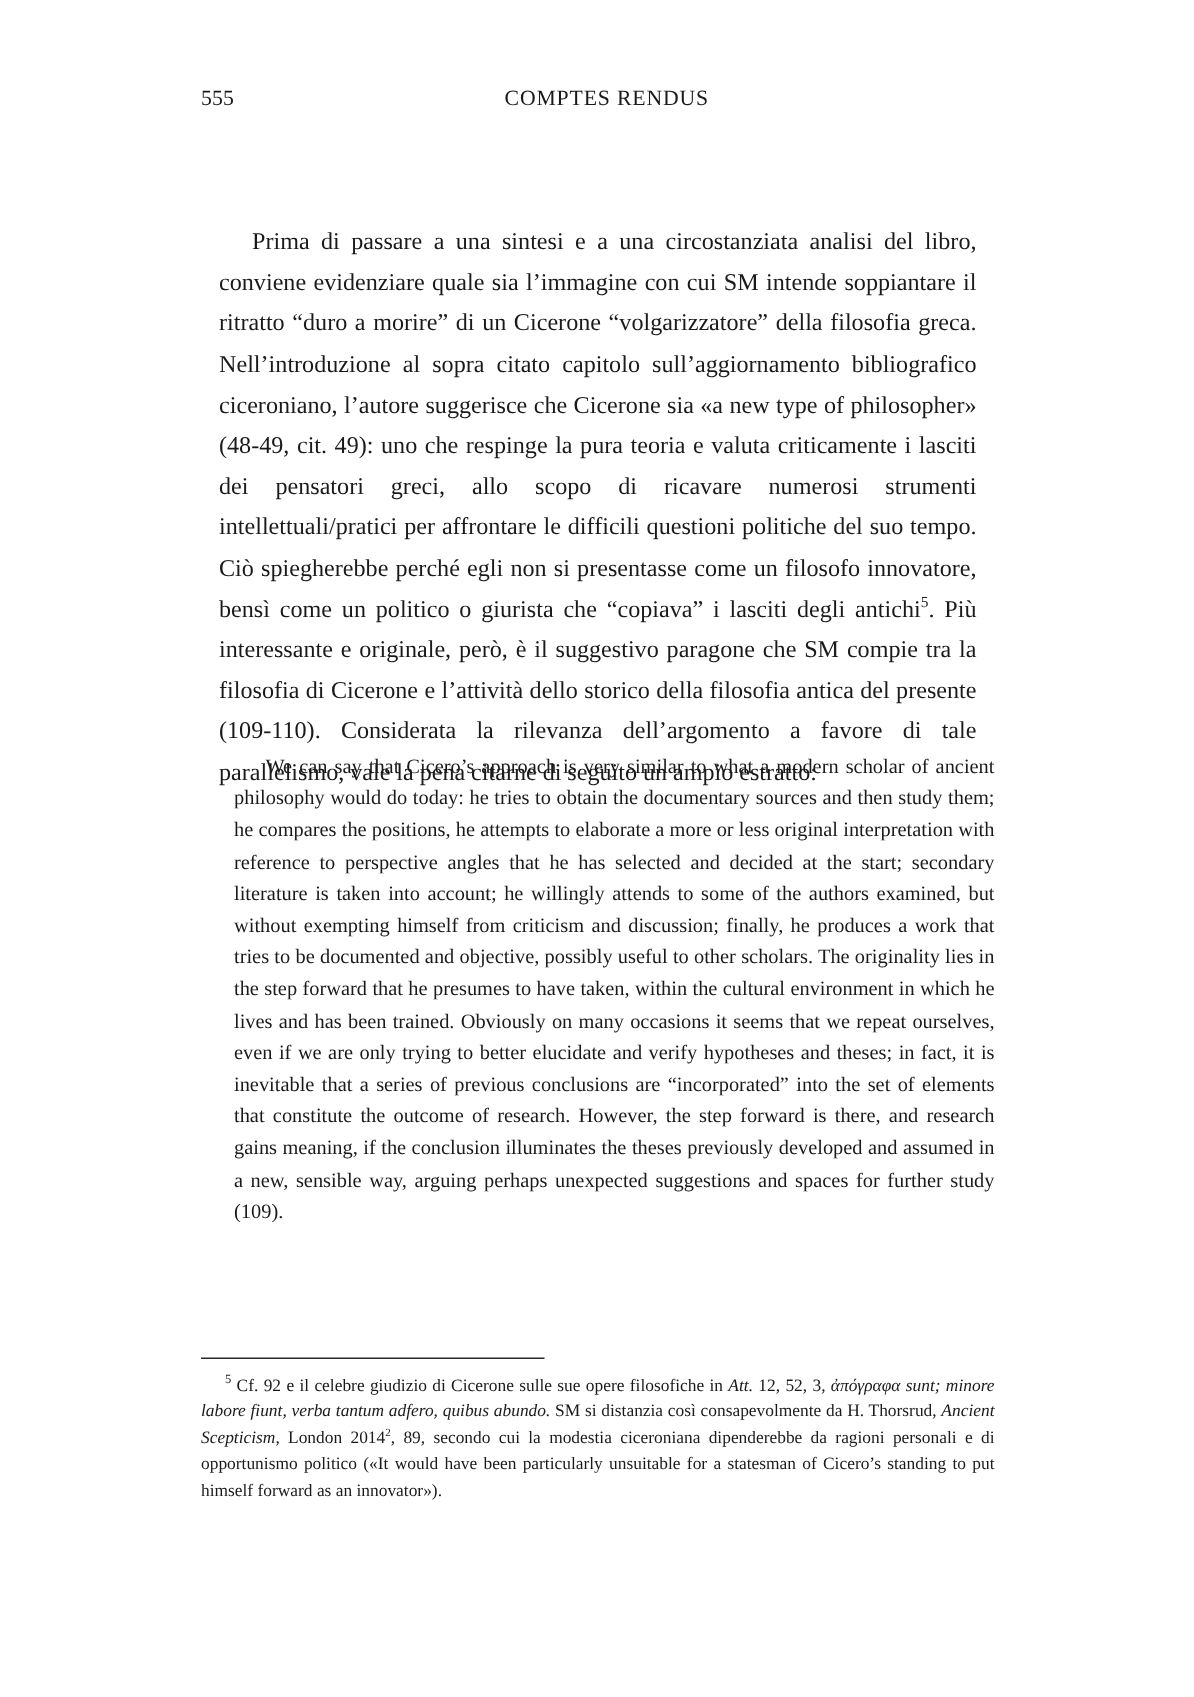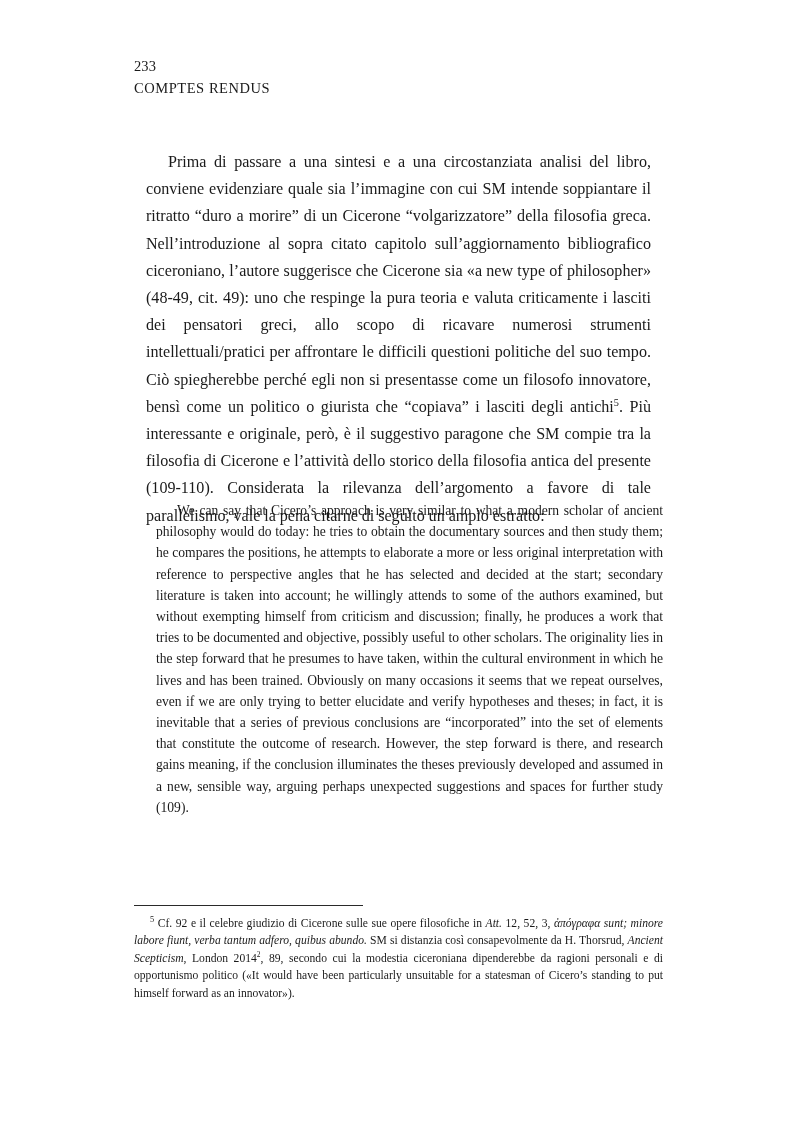--- a/index.html
+++ b/index.html
@@ -38,26 +38,26 @@
   }
   .folio {
     position: absolute;
     left: 0;
     top: 0;
     font-size: 14.5px;
     letter-spacing: 0.1px;
   }
   .head-title {
     position: absolute;
-    left: 0;
+    left: 12px;
     right: 0;
     top: 0;
+    text-align: center;
     font-size: 14.5px;
     letter-spacing: 0.55px;
-    margin-top: 22px;
   }
 
   
   .text-column {
     position: absolute;
     left: 134px;
     top: 136px;
     width: 529px;
   }
 
@@ -131,21 +131,21 @@
     font-style: italic;
     font-family: "Liberation Serif", "DejaVu Serif", serif;
   }
 </style>
 </head>
 <body>
 
 <div class="page">
 
   <div class="running-head">
-    <span class="folio">233</span>
+    <span class="folio">555</span>
     <span class="head-title">COMPTES RENDUS</span>
   </div>
 
   <div class="text-column">
     <p class="body-par"><span>Prima di passare a una sintesi e a una circostanziata analisi del libro, conviene evidenziare quale sia l’immagine con cui SM intende soppiantare il ritratto “duro a morire” di un Cicerone “volgarizzatore” della filosofia greca. Nell’introduzione al sopra citato capitolo sull’aggiornamento bibliografico ciceroniano, l’autore suggerisce che Cicerone sia «a new type of philosopher» (48-49, cit. 49): uno che respinge la pura teoria e valuta criticamente i lasciti dei pensatori greci, allo scopo di ricavare numerosi strumenti intellettuali/pratici per affrontare le difficili questioni politiche del suo tempo. Ciò spiegherebbe perché egli non si presentasse come un filosofo innovatore, bensì come un politico o giurista che “copiava” i lasciti degli antichi</span><sup class="marker">5</sup><span>. Più interessante e originale, però, è il suggestivo paragone che SM compie tra la filosofia di Cicerone e l’attività dello storico della filosofia antica del presente (109-110). Considerata la rilevanza dell’argomento a favore di tale parallelismo, vale la pena citarne di seguito un ampio estratto:</span></p>
   </div>
 
   <blockquote class="blockquote">
     <p>We can say that Cicero’s approach is very similar to what a modern scholar of ancient philosophy would do today: he tries to obtain the documentary sources and then study them; he compares the positions, he attempts to elaborate a more or less original interpretation with reference to perspective angles that he has selected and decided at the start; secondary literature is taken into account; he willingly attends to some of the authors examined, but without exempting himself from criticism and discussion; finally, he produces a work that tries to be documented and objective, possibly useful to other scholars. The originality lies in the step forward that he presumes to have taken, within the cultural environment in which he lives and has been trained. Obviously on many occasions it seems that we repeat ourselves, even if we are only trying to better elucidate and verify hypotheses and theses; in fact, it is inevitable that a series of previous conclusions are “incorporated” into the set of elements that constitute the outcome of research. However, the step forward is there, and research gains meaning, if the conclusion illuminates the theses previously developed and assumed in a new, sensible way, arguing perhaps unexpected suggestions and spaces for further study (109).</p>
   </blockquote>

